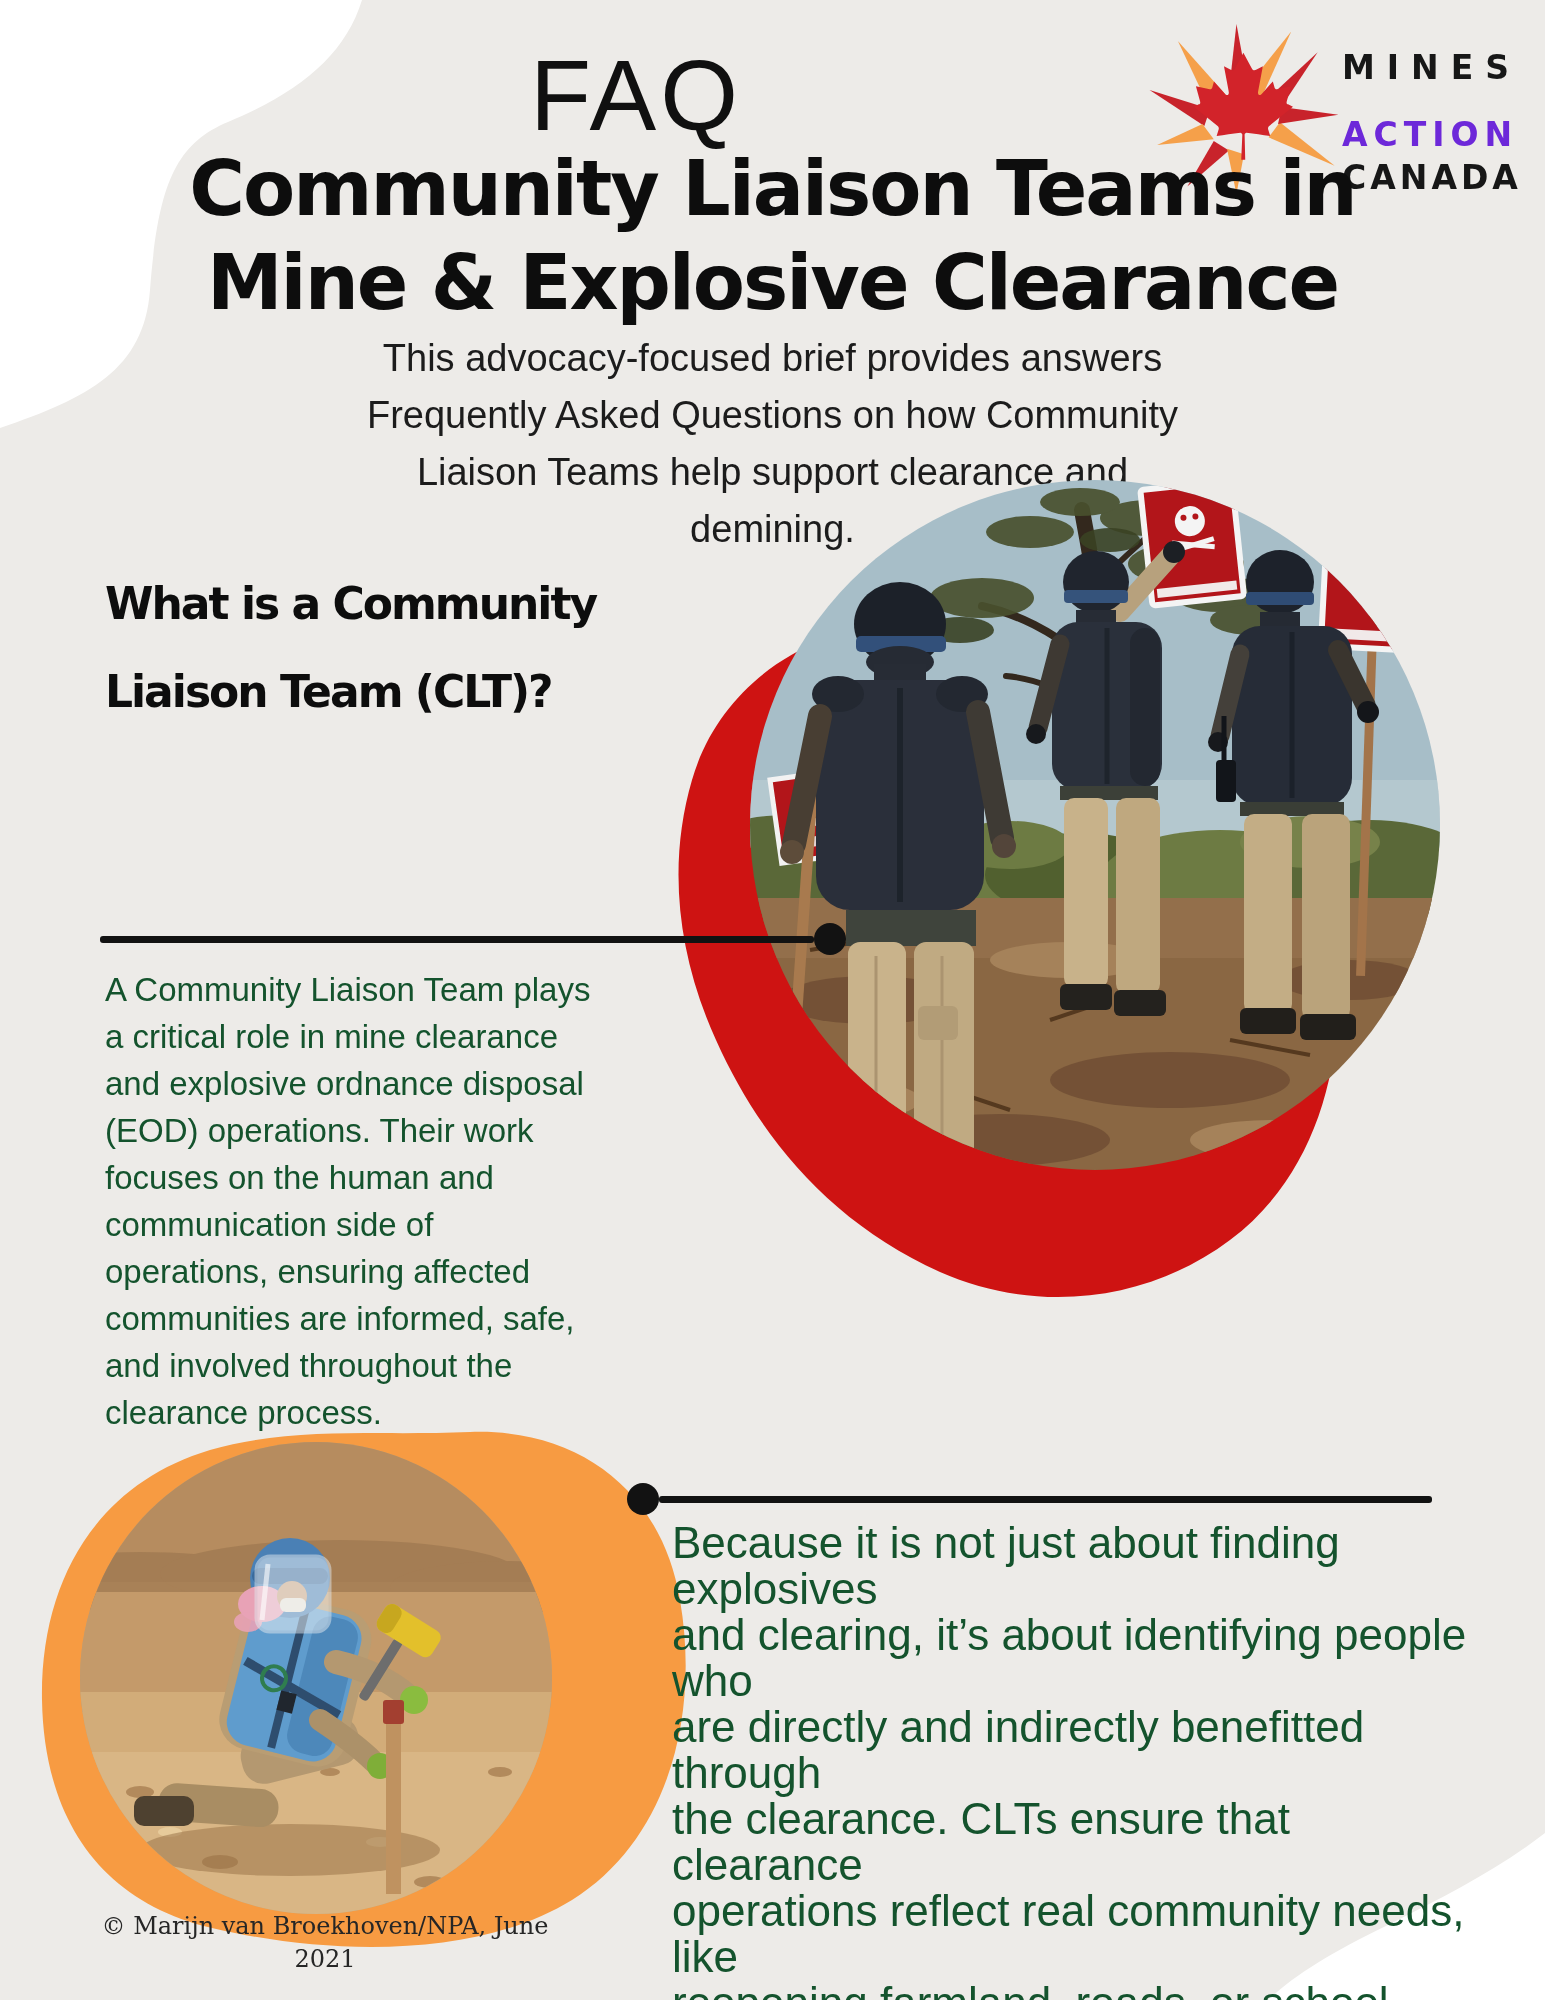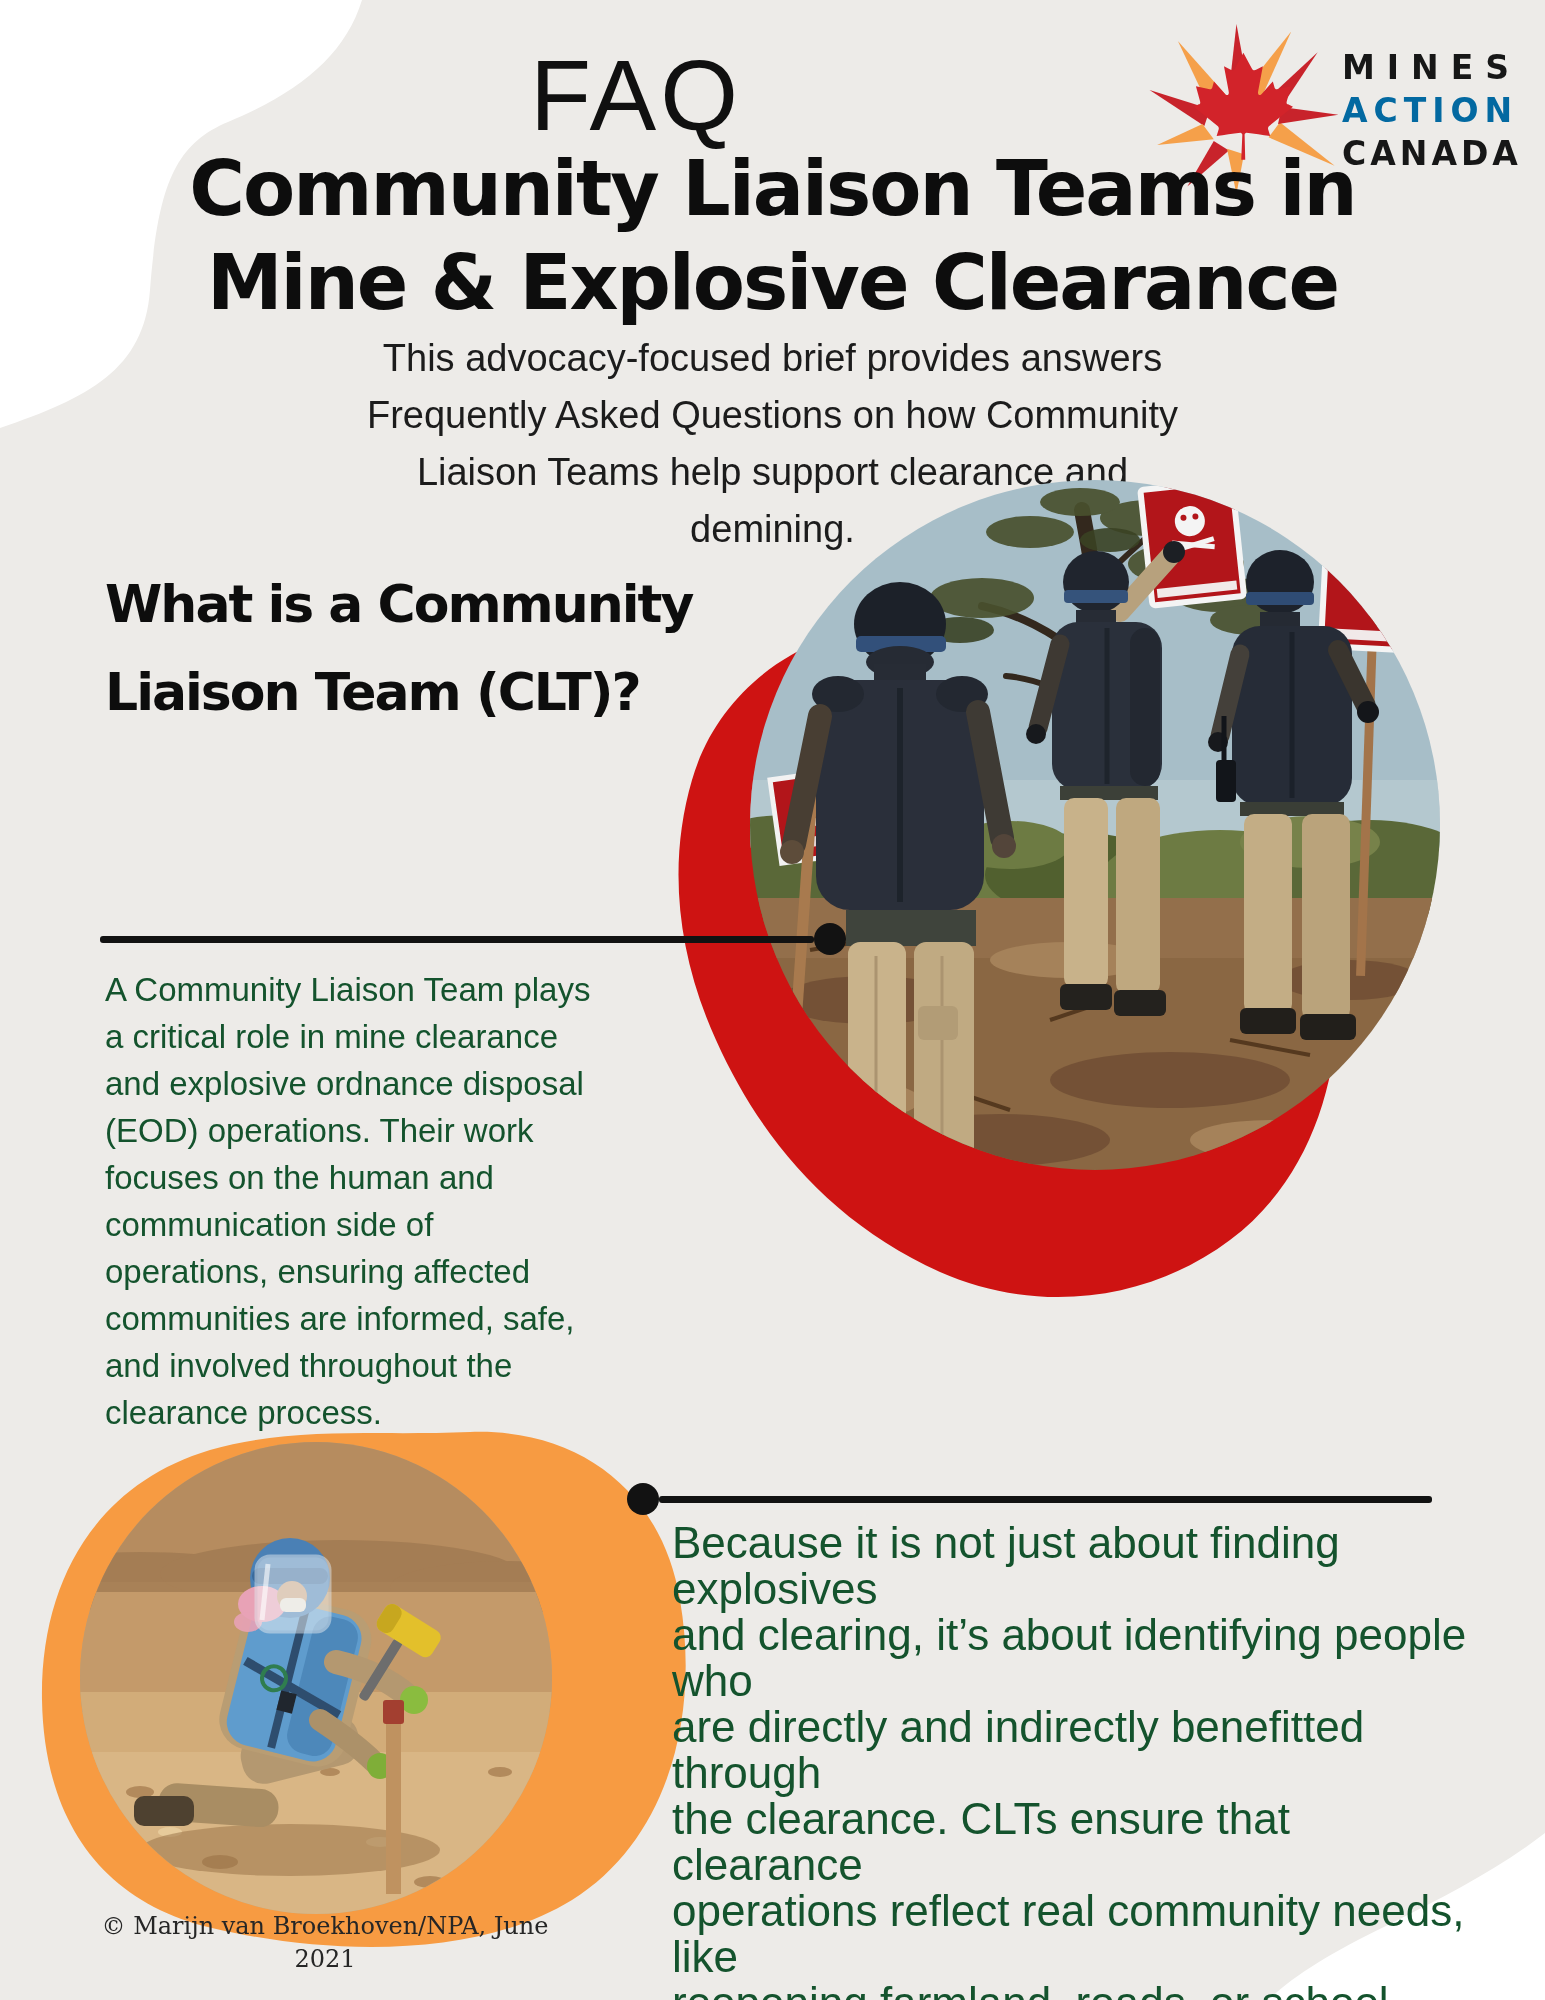--- a/index.html
+++ b/index.html
@@ -18,25 +18,25 @@
   .main-title{left:0;top:142px;width:1545px;text-align:center;font-family:"DejaVu Sans",sans-serif;
               font-weight:700;font-size:76px;line-height:94px;letter-spacing:-2px;color:#0d0d0d;}
   .intro{left:0;top:330px;width:1545px;text-align:center;font-size:38px;line-height:57px;
          font-weight:400;color:#1c1c1c;}
 
   
   .logo-leaf{left:1146px;top:24px;}
   .logo-text{left:1342px;top:46px;font-family:"DejaVu Sans",sans-serif;font-weight:700;
              font-size:33px;line-height:43px;color:#171717;}
   .logo-line-mines{letter-spacing:12px;}
-  .logo-line-action{color:#0369a1;letter-spacing:6px;}
+  .logo-line-action{color:#6d28d9;letter-spacing:6px;margin-top:24px;}
   .logo-line-canada{letter-spacing:4px;}
 
   
-  .h2{font-family:"DejaVu Sans",sans-serif;font-weight:700;font-size:52px;line-height:88px;
+  .h2{font-family:"DejaVu Sans",sans-serif;font-weight:700;font-size:44px;line-height:88px;
       letter-spacing:-2px;color:#0d0d0d;}
   .h2-what{left:105px;top:560px;width:720px;}
   .h2-why{left:700px;top:1302px;width:845px;}
   .body-text{font-size:33px;line-height:47px;color:#14532d;}
   .body-what{left:105px;top:966px;width:640px;}
   .body-why{left:672px;top:1520px;width:810px;font-size:44px;line-height:46px;}
 
   .divider{background:#121212;height:7px;border-radius:3px;}
   .div1-line{left:100px;top:936px;width:714px;}
   .div2-line{left:659px;top:1496px;width:773px;}

